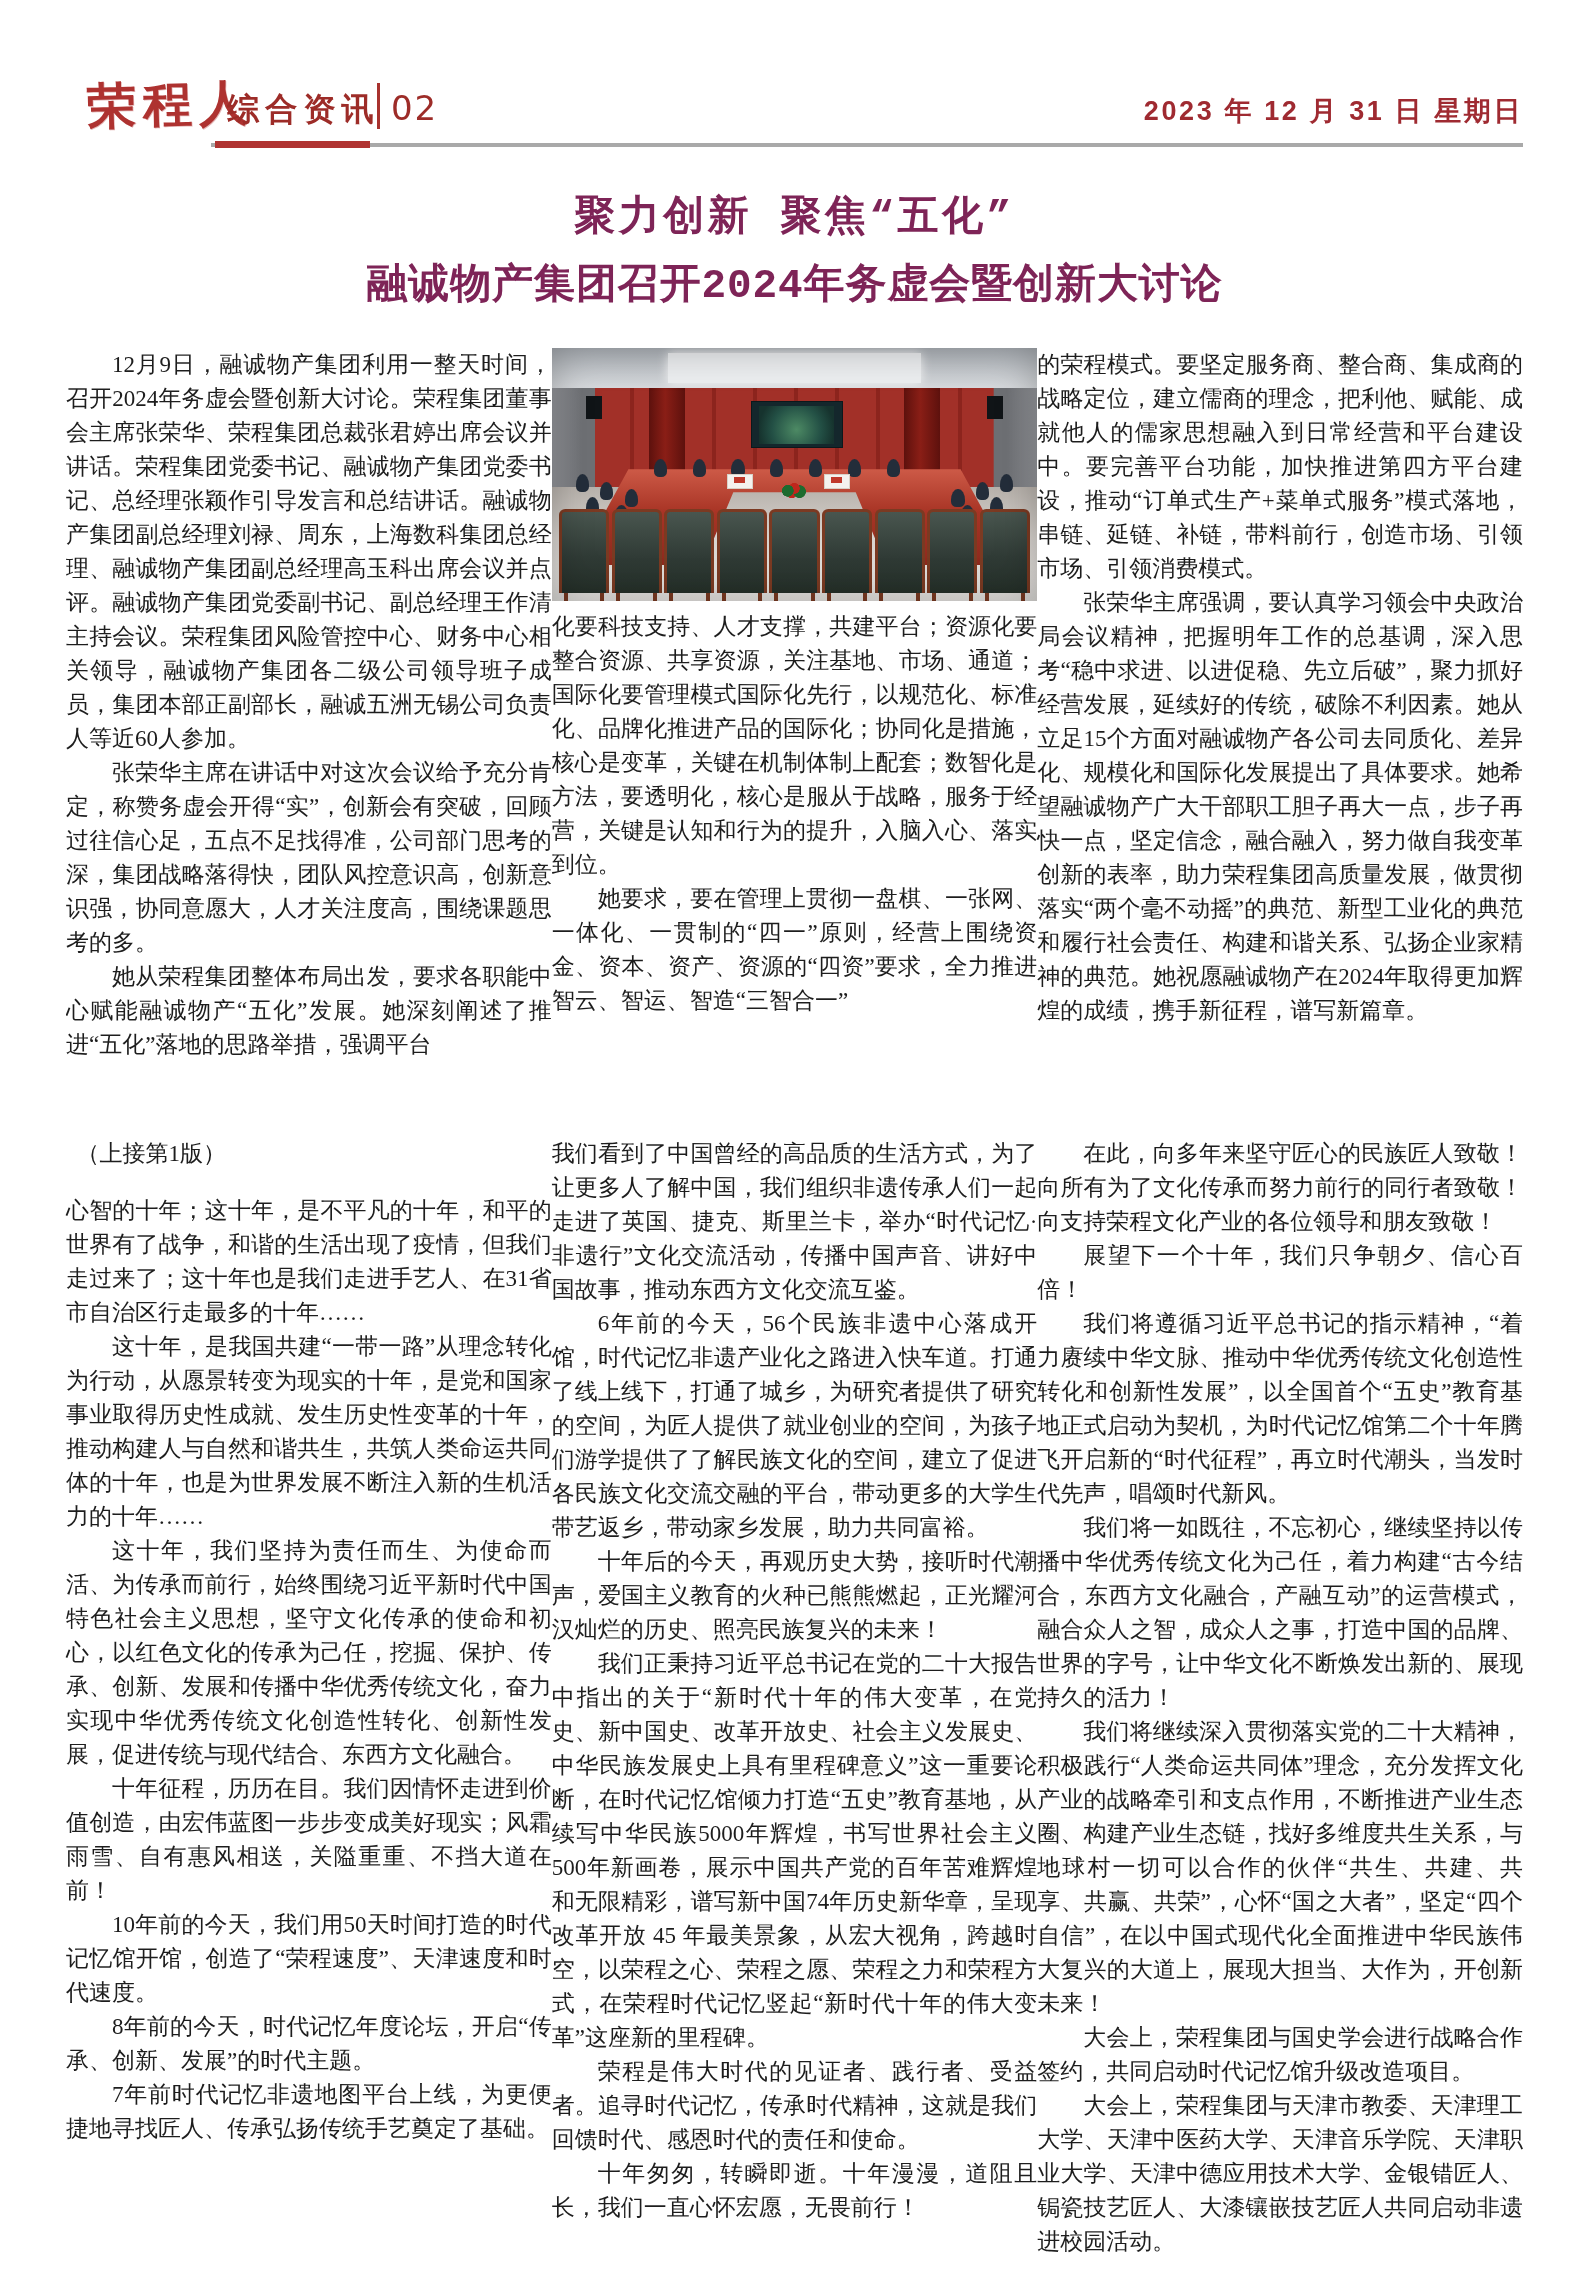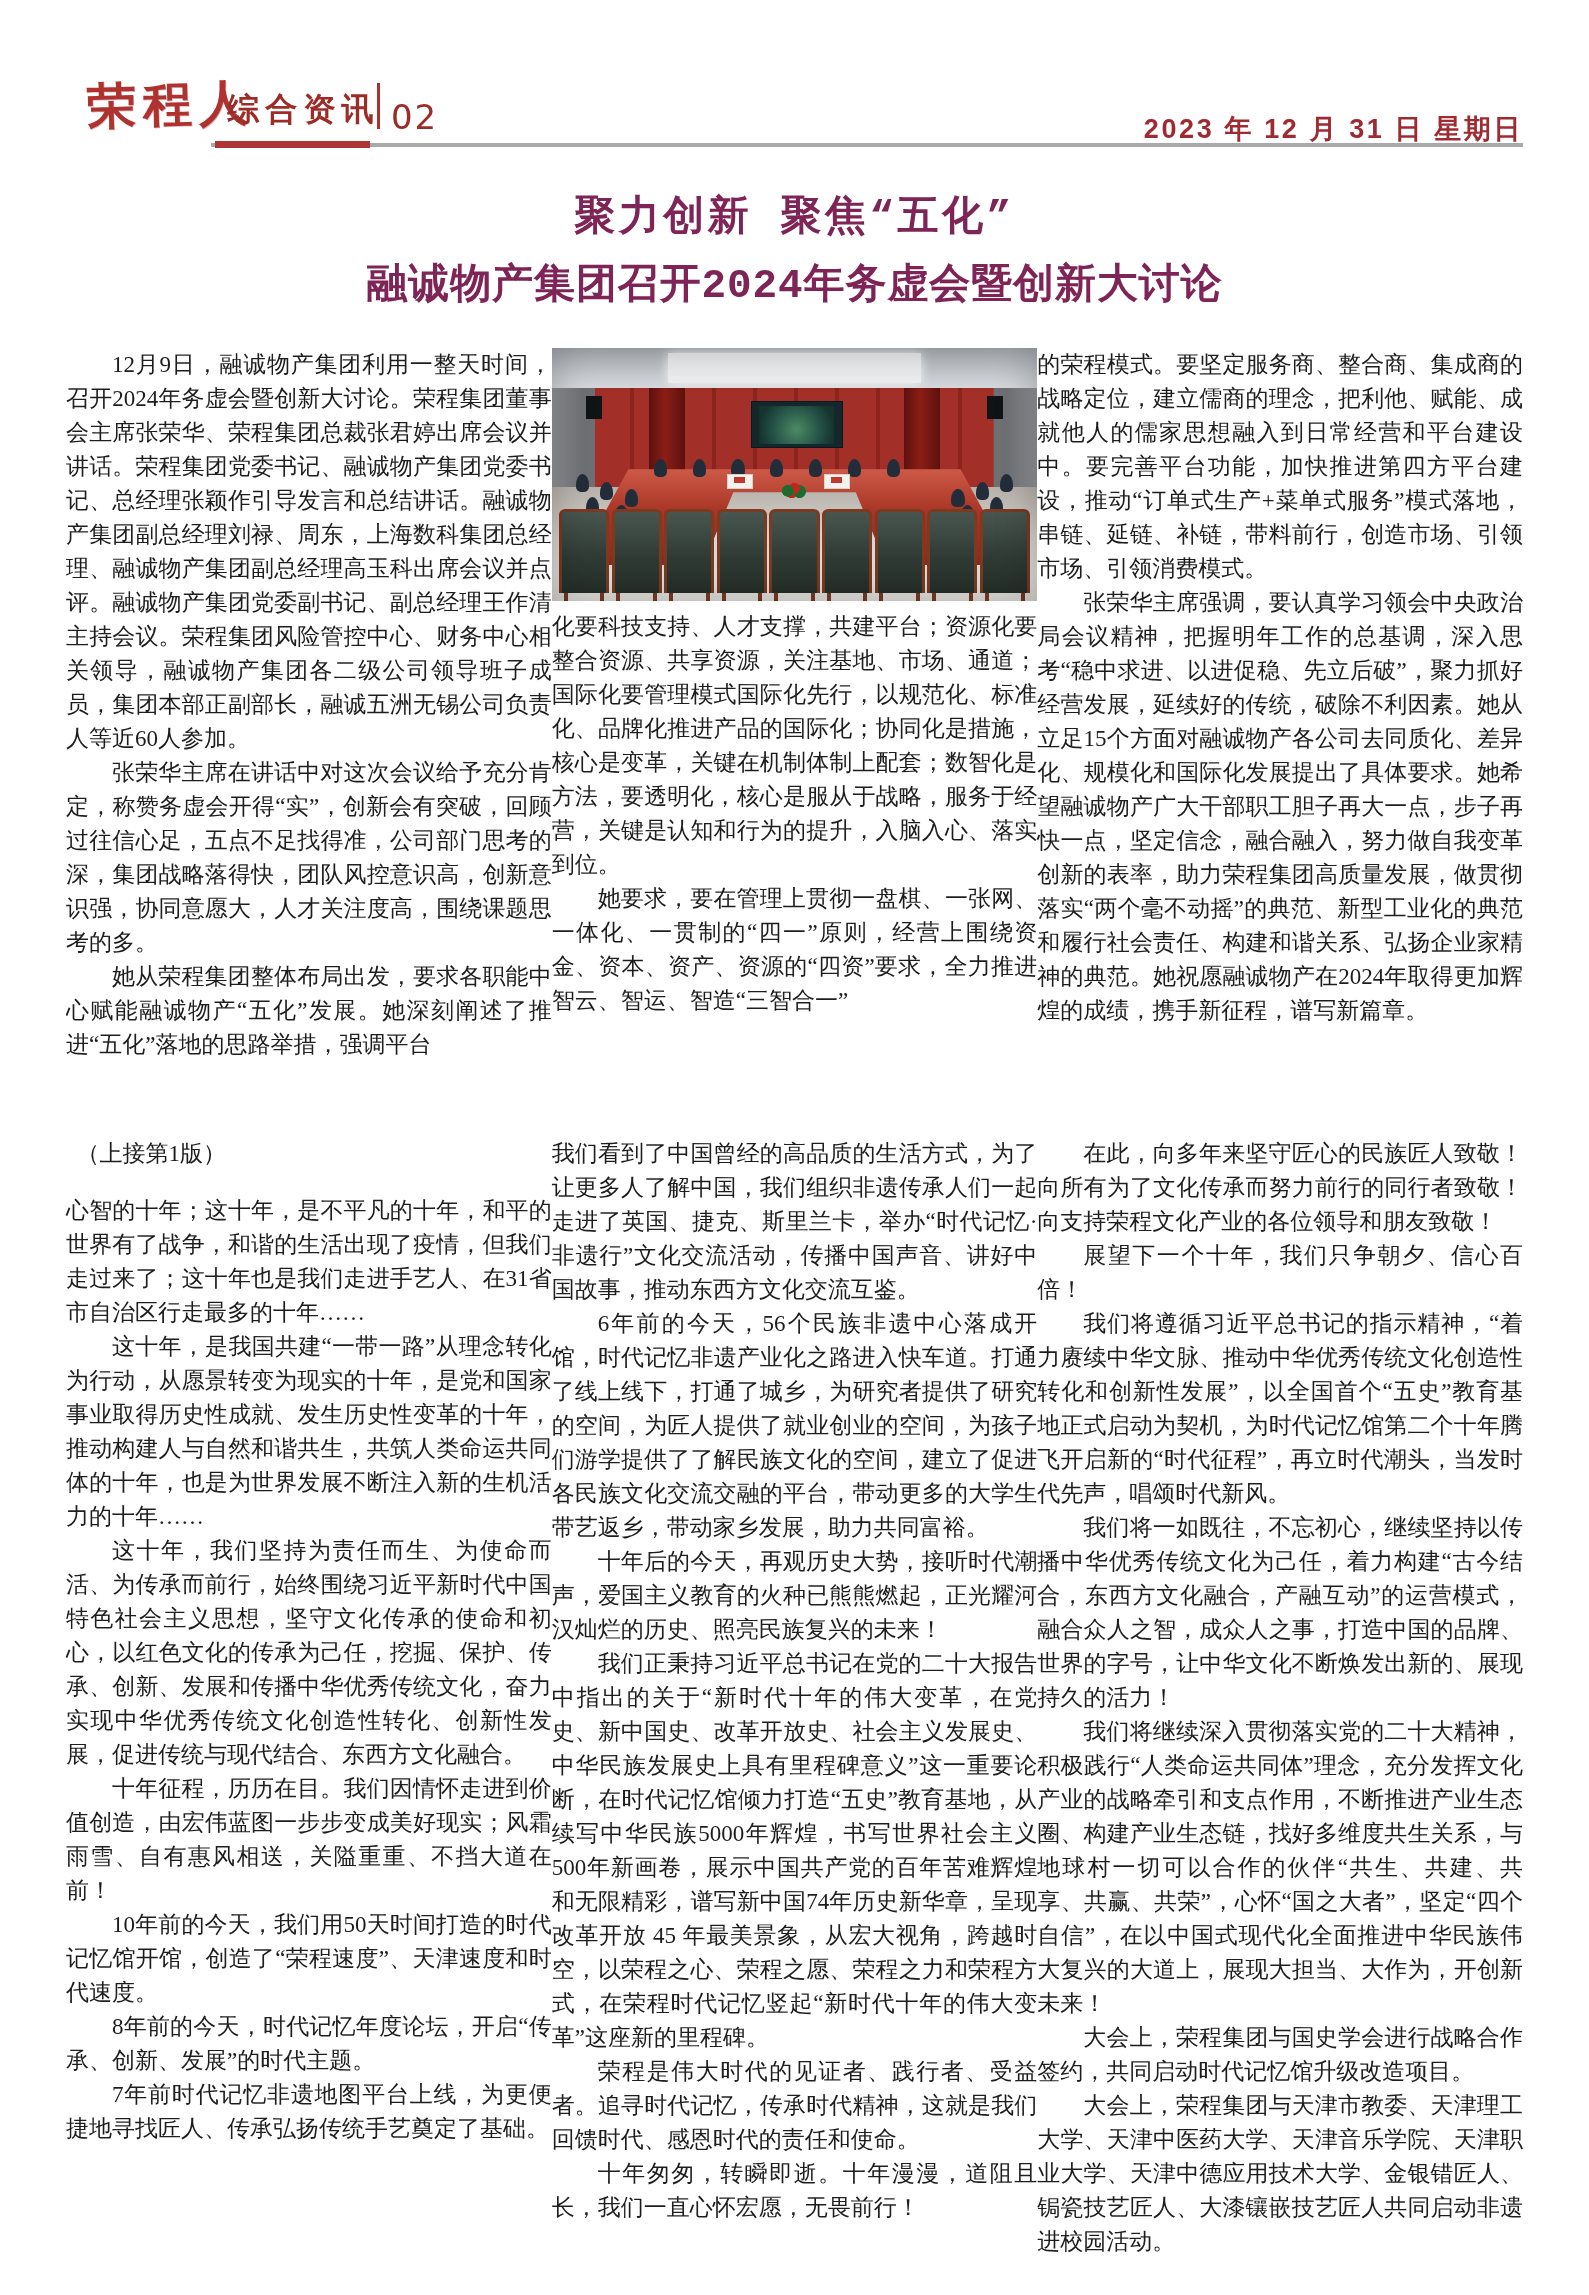--- a/index.html
+++ b/index.html
@@ -8,23 +8,23 @@
   .page{position:relative;width:1457px;margin:0 auto;padding-top:81px;}
 
   
   .masthead-row{position:relative;height:62px;}
   .logo{position:absolute;left:21px;top:-8.8px;font-size:49px;font-weight:bold;
         color:#ae3230;letter-spacing:7px;transform:rotate(-1.5deg);
         text-shadow:0.9px 0.9px 0 rgba(174,50,48,.35);}
   .section-label{position:absolute;left:161px;top:7px;font-size:32px;font-weight:bold;
         color:#9d2c28;font-family:"Liberation Sans","DejaVu Sans",sans-serif;letter-spacing:6.2px;}
   .section-divider{position:absolute;left:311px;top:1.8px;width:2.6px;height:46px;background:#a8322e;}
-  .page-number{position:absolute;left:325px;top:16px;font-size:34px;color:#9d2c28;
+  .page-number{position:absolute;left:325px;top:7px;font-size:34px;color:#9d2c28;
         font-family:"DejaVu Sans",sans-serif;letter-spacing:1.8px;}
-  .edition-date{position:absolute;right:0;top:30px;font-size:27px;font-weight:bold;
+  .edition-date{position:absolute;right:0;top:12px;font-size:27px;font-weight:bold;
         color:#9f2a31;font-family:"Liberation Sans","DejaVu Sans",sans-serif;letter-spacing:2.6px;}
   .rule{position:relative;margin-left:145px;height:4.4px;background:#a9a9a9;}
   .rule .red-seg{position:absolute;left:3.5px;top:-1.8px;width:155px;height:7px;background:#b03432;}
 
   
   .headline{margin-top:41px;text-align:center;color:#7e2457;
         font-family:Liberation Mono, monospace;}
   .headline .l1{font-size:41px;font-weight:800;letter-spacing:3.5px;margin:0 0 12.4px 0;}
   .headline .l2{font-size:41px;font-weight:800;letter-spacing:0.9px;margin:10px;}
 

